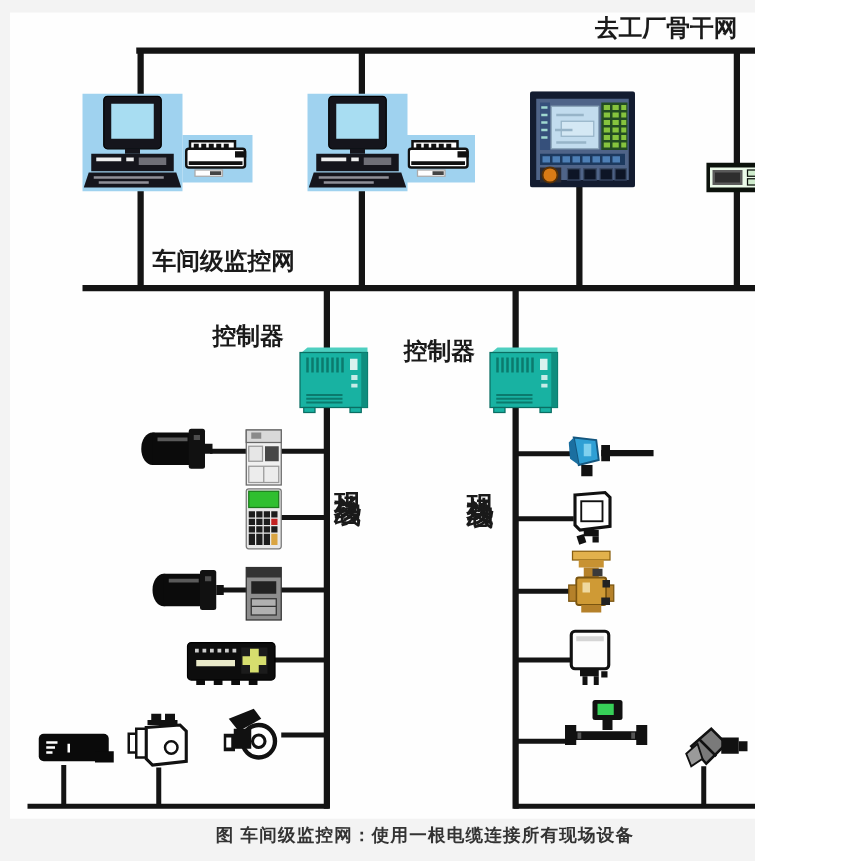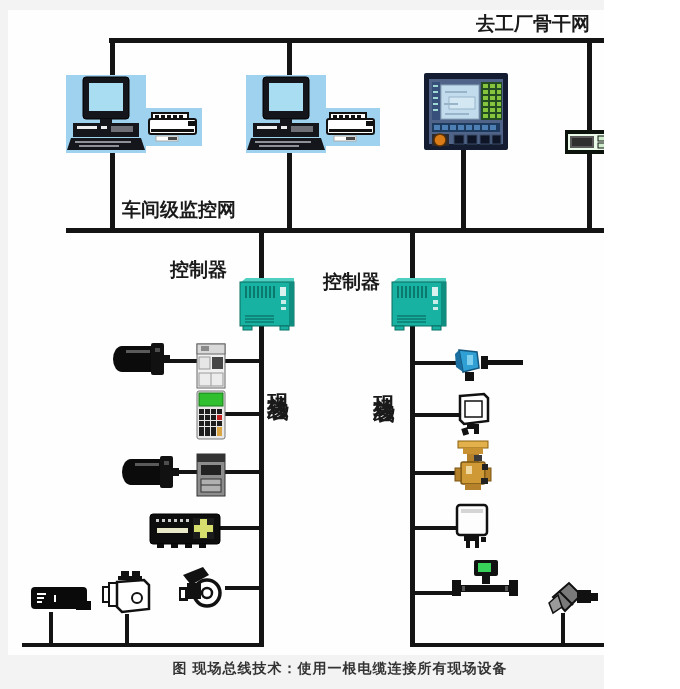--- a/index.html
+++ b/index.html
@@ -116,21 +116,21 @@
   <div class="l" style="left:411px;top:643px;width:238px;height:4px"></div>
   <div class="l" style="left:561px;top:613px;width:4px;height:32px"></div>
   <div class="l" style="left:637px;top:614px;width:4px;height:31px"></div>
 
   <div class="lbl lbl-h" style="left:476px;top:14px">去工厂骨干网</div>
   <div class="lbl lbl-h" style="left:122px;top:200px">车间级监控网</div>
   <div class="lbl lbl-h" style="left:170px;top:260px">控制器</div>
   <div class="lbl lbl-h" style="left:323px;top:272px">控制器</div>
   <div class="lbl lbl-v" style="left:266px;top:377px">现场总线</div>
   <div class="lbl lbl-v" style="left:372px;top:379px">现场总线</div>
-  <div id="caption">图  现场总线技术：使用一根电缆连接所有现场设备</div>
+  <div id="caption">图  车间级监控网：使用一根电缆连接所有现场设备</div>
 
   <div class="bgrect" style="left:66px;top:75px;width:80px;height:78px"></div>
   <div class="dev" style="left:67px;top:76px;width:78px;height:76px">
     <svg viewBox="0 0 78 76">
         <use href="#sym-computer"></use>
       </svg>
   </div>
   <div class="bgrect" style="left:146px;top:108px;width:56px;height:38px"></div>
   <div class="dev" style="left:148px;top:112px;width:52px;height:30px">
     <svg viewBox="0 0 52 30">

